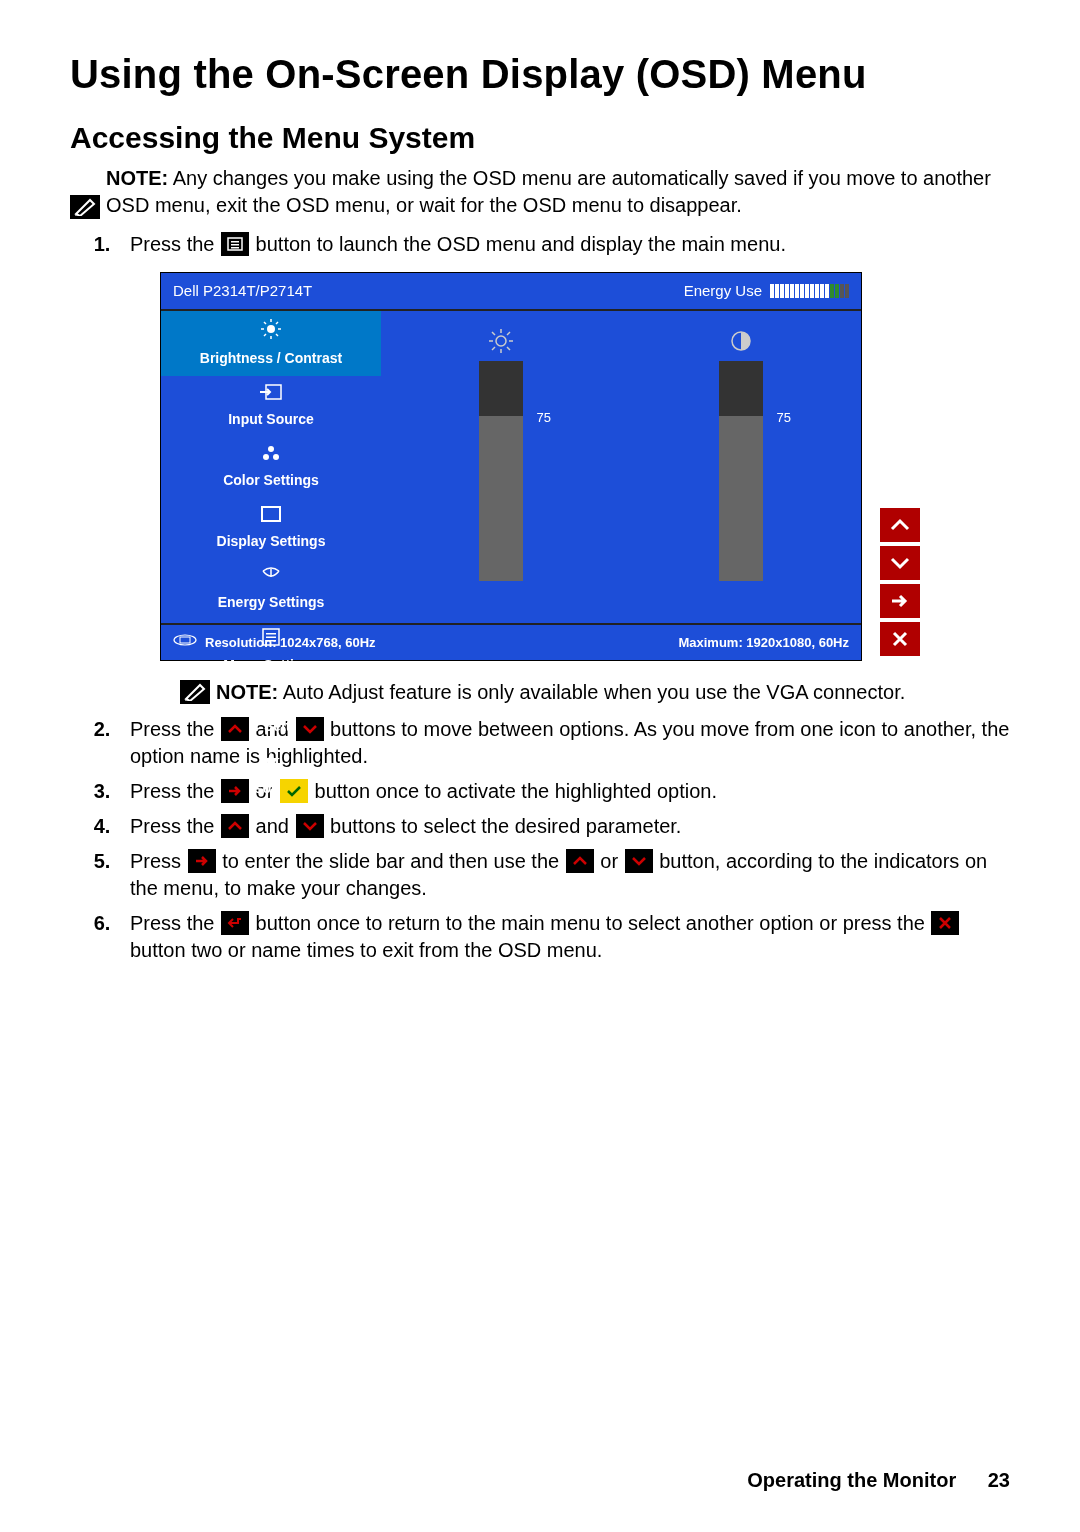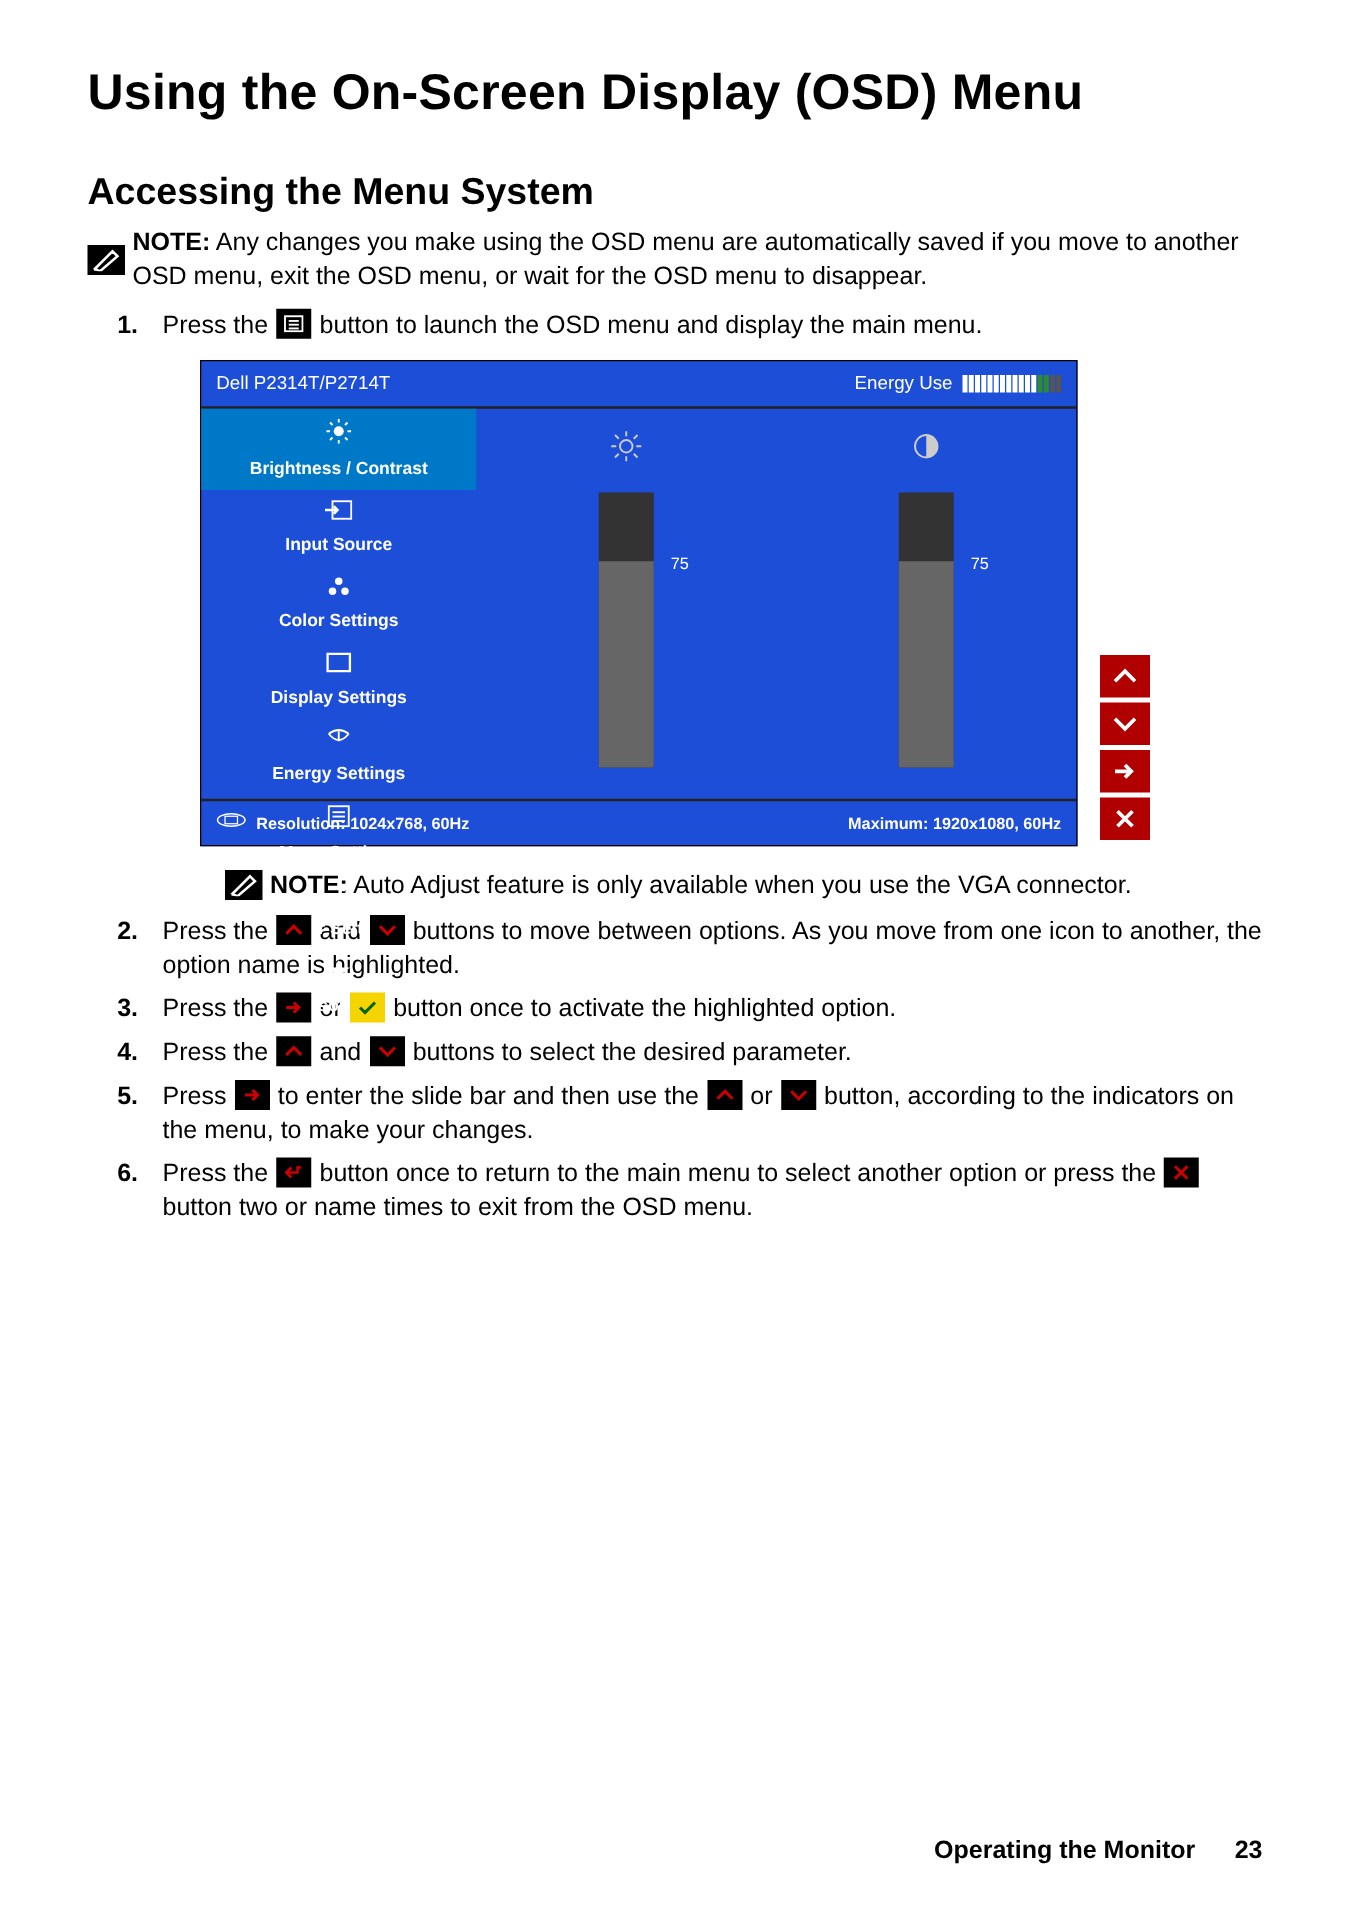--- a/index.html
+++ b/index.html
@@ -1,19 +1,19 @@
 <!DOCTYPE html>
 <html><head>
 <meta charset="utf-8">
 <style>
   html,body{margin:0;padding:0;background:#fff;color:#000;font-family:"Segoe UI",Arial,sans-serif;}
   .page{width:1080px;height:1532px;position:relative;box-sizing:border-box;padding:52px 70px 0 70px;}
-  h1{font-size:40px;font-weight:700;margin:0 0 40px 0;letter-spacing:0.2px;}
+  h1{font-size:40px;font-weight:700;margin:0 0 24px 0;letter-spacing:0.2px;}
   h2{font-size:30px;font-weight:700;margin:0 0 10px 0;}
-  .note-row{display:flex;align-items:center;margin:0 0 12px 0;font-size:20px;line-height:1.35;}
+  .note-row{display:flex;align-items:flex-end;margin:0 0 12px 0;font-size:20px;line-height:1.35;}
   .note-ico{flex:0 0 30px;height:24px;margin-right:6px;background:#000;display:flex;align-items:center;justify-content:center;}
   .note-ico svg{display:block}
   .note-row b{font-weight:700;}
   ol{margin:0;padding:0 0 0 46px;font-size:20px;line-height:1.35;}
   ol>li{padding-left:14px;margin:0 0 8px 0;}
   ol>li::marker{font-weight:700;}
   .sm-btn{display:inline-flex;align-items:center;justify-content:center;width:28px;height:24px;background:#000;color:#fff;vertical-align:middle;position:relative;top:-2px;margin:0 1px;}
   .sm-btn svg{display:block}
   
   .osd-wrap{margin:14px 0 18px 30px;position:relative;width:760px;}
@@ -25,21 +25,21 @@
   .bars span.g{background:#2e8b2e;}
   .bars span.d{background:#555;}
   .osd-body{display:flex;height:312px;}
   .menu{width:220px;border-right:0;}
   .menu-item{display:flex;align-items:center;gap:10px;padding:8px 10px 8px 10px;font-size:14px;font-weight:700;flex-direction:column;}
   .menu-item.sel{background:#0078c8;}
   .menu-item .mi-ico{width:26px;display:flex;justify-content:center;}
   .panel{flex:1;display:flex;}
   .col{flex:1;display:flex;flex-direction:column;align-items:center;padding-top:10px;}
   .col-head{height:40px;display:flex;align-items:center;justify-content:center;color:#ddd;}
-  .bar-area{flex:1;display:flex;align-items:center;justify-content:center;padding-bottom:8px;position:relative;width:100%;}
+  .bar-area{flex:1;display:flex;align-items:flex-start;justify-content:center;padding-bottom:8px;position:relative;width:100%;}
   .track{width:44px;height:220px;background:#333;position:relative;}
   .fill{position:absolute;bottom:0;left:0;right:0;background:#666;}
   .val{position:absolute;right:-28px;bottom:calc(75% - 10px);font-size:13px;}
   .osd-foot{display:flex;align-items:center;justify-content:space-between;padding:8px 12px;border-top:2px solid #222;font-size:13px;font-weight:700;}
   .foot-left{display:flex;align-items:center;gap:8px;}
   .side-btns{position:absolute;right:0;top:236px;display:flex;flex-direction:column;gap:4px;}
   .side-btns .sb{width:40px;height:34px;background:#b00000;display:flex;align-items:center;justify-content:center;}
   .note2{display:flex;align-items:center;margin:4px 0 10px 50px;font-size:20px;line-height:1.35;}
   .footer{position:absolute;bottom:40px;right:70px;font-size:20px;font-weight:700;}
   .footer .pn{margin-left:26px;}

